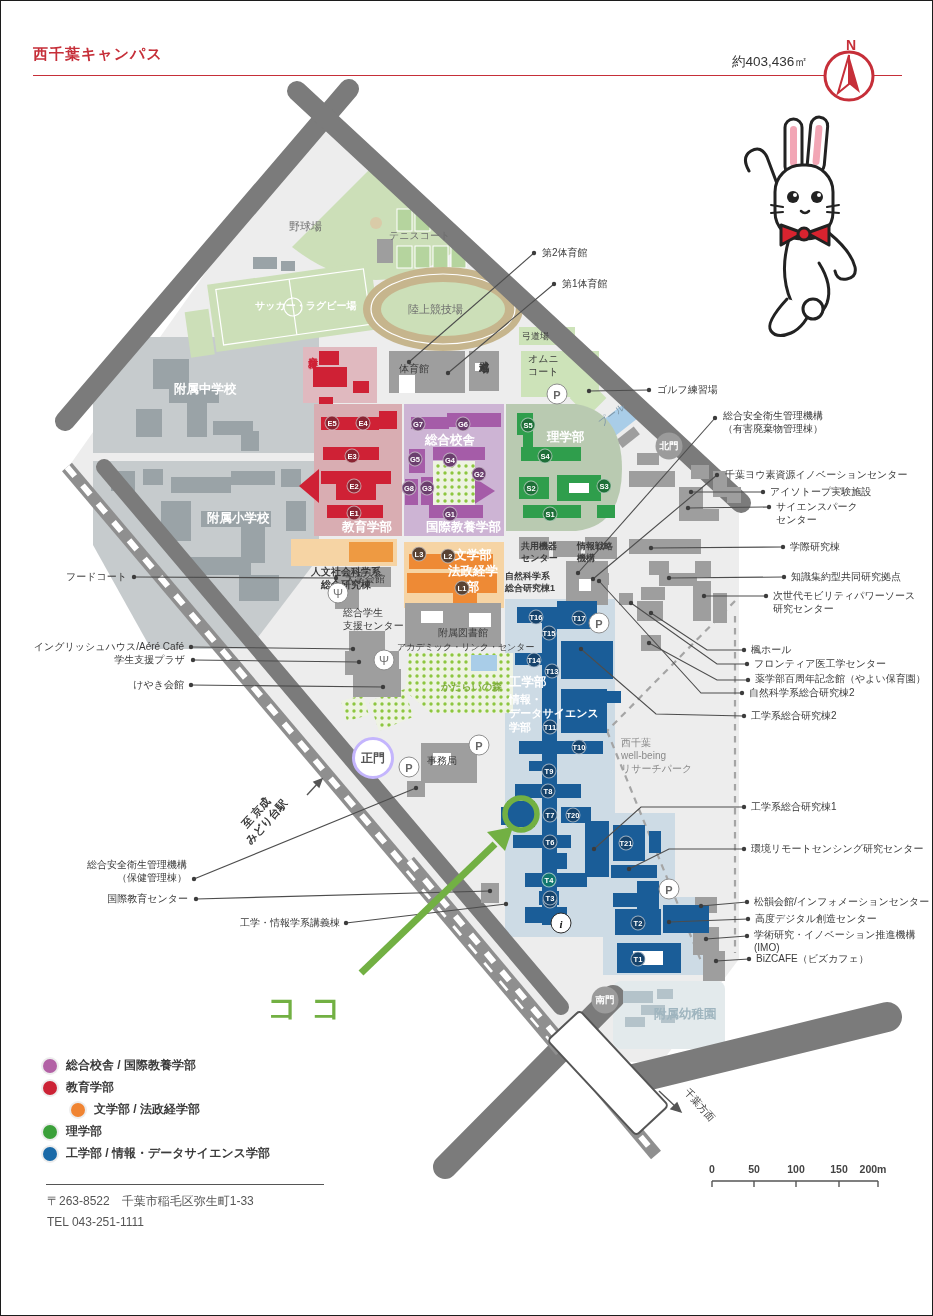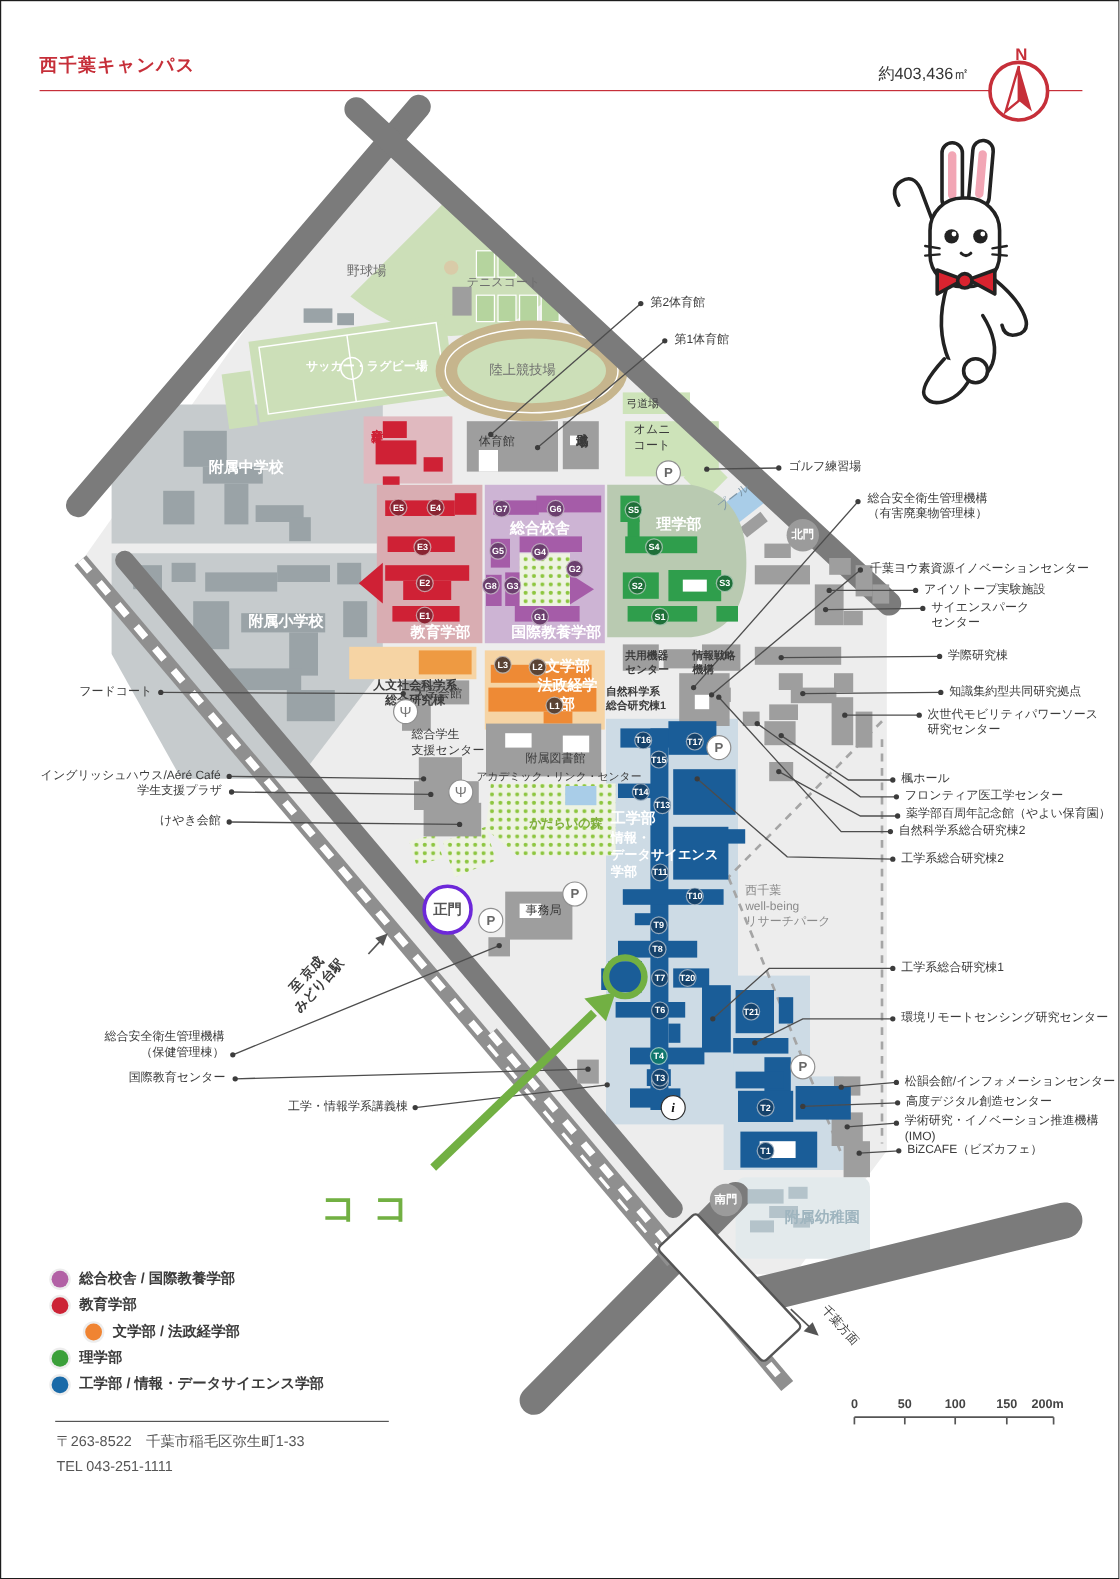--- a/index.html
+++ b/index.html
@@ -19,21 +19,21 @@
   .rt{text-align:right;}
   .ctr{text-align:center;}
   .vert{writing-mode:vertical-rl;letter-spacing:1px;}
   .koko{font-size:30px;font-weight:bold;color:#72b043;letter-spacing:13px;}
   .badge{position:absolute;width:15px;height:15px;border-radius:50%;color:#fff;font-size:7.5px;
          font-weight:bold;display:flex;align-items:center;justify-content:center;
          transform:translate(-50%,-50%);border:1px solid rgba(255,255,255,.55);box-sizing:border-box;}
   .gate{position:absolute;transform:translate(-50%,-50%);border-radius:50%;display:flex;
         align-items:center;justify-content:center;font-weight:bold;box-sizing:border-box;}
   .gate.dark{width:27px;height:27px;background:#9b9b9b;color:#fff;font-size:9.5px;}
-  .gate.light{width:42px;height:42px;background:#fff;border:3px solid #6d28d9;color:#555;font-size:12px;}
+  .gate.light{width:42px;height:42px;background:#fff;border:3px solid #c4b5fd;color:#555;font-size:12px;}
   .picon{position:absolute;width:21px;height:21px;border-radius:50%;background:#fff;
          border:1.8px solid #8f8f8f;color:#666;font-size:11px;font-weight:bold;
          display:flex;align-items:center;justify-content:center;transform:translate(-50%,-50%);box-sizing:border-box;}
   .iicon{border-color:#2e2e2e;color:#111;font-family:"Liberation Serif","DejaVu Serif",serif;font-style:italic;}
   .ricon{color:#777;font-size:12px;font-weight:normal;}
   .lg-row{position:absolute;display:flex;align-items:center;gap:9px;}
   .lg-dot{width:14px;height:14px;border-radius:50%;box-shadow:0 0 0 2px rgba(0,0,0,0.07);}
   .lg-txt{font-size:12px;font-weight:bold;color:#3b3b3b;}
   .ft-line{position:absolute;left:45px;width:278px;border-top:1px solid #555;}
   .ft-txt{position:absolute;left:46px;font-size:12px;color:#555;}
@@ -477,21 +477,21 @@
       <div class="lbl f10 dk" style="left: 344px; top: 572px;">大学会館</div>
       <div class="lbl f10 dk" style="left: 342px; top: 606px;">総合学生
 支援センター</div>
       <div class="lbl f10 dk" style="left: 437px; top: 626px;">附属図書館</div>
       <div class="lbl f9 dk" style="left: 396px; top: 641px;">アカデミック・リンク・センター</div>
       <div class="lbl f10 forest b" style="left: 440px; top: 680px;">かたらいの森</div>
       <div class="lbl f12 wh b" style="left: 508px; top: 673px;">工学部</div>
       <div class="lbl f11 wh b" style="left: 508px; top: 691px;">情報・
 データサイエンス
 学部</div>
-      <div class="lbl f10 dk" style="left: 437px; top: 754px; font-family: Liberation Mono, monospace;">事務局</div>
+      <div class="lbl f10 dk" style="left: 426px; top: 754px;">事務局</div>
       <div class="lbl f10 gry" style="left: 620px; top: 736px;">西千葉
 well-being
 リサーチパーク</div>
       <div class="lbl f12 kg b" style="left: 653px; top: 1005px;">附属幼稚園</div>
       <div class="lbl f11 dk b ctr" style="left: 210px; top: 802px; width: 100px; transform: rotate(-48deg); transform-origin: center center;">至 京成
 みどり台駅</div>
       <div class="lbl f10 dk" style="left: 678px; top: 1098px; transform: rotate(48deg); transform-origin: center center;">千葉方面</div>
       <div class="lbl koko" style="left: 266px; top: 988px;">ココ</div>
       <div class="lbl f10 dk" style="left: 541px; top: 246px;">第2体育館</div>
       <div class="lbl f10 dk" style="left: 561px; top: 277px;">第1体育館</div>

